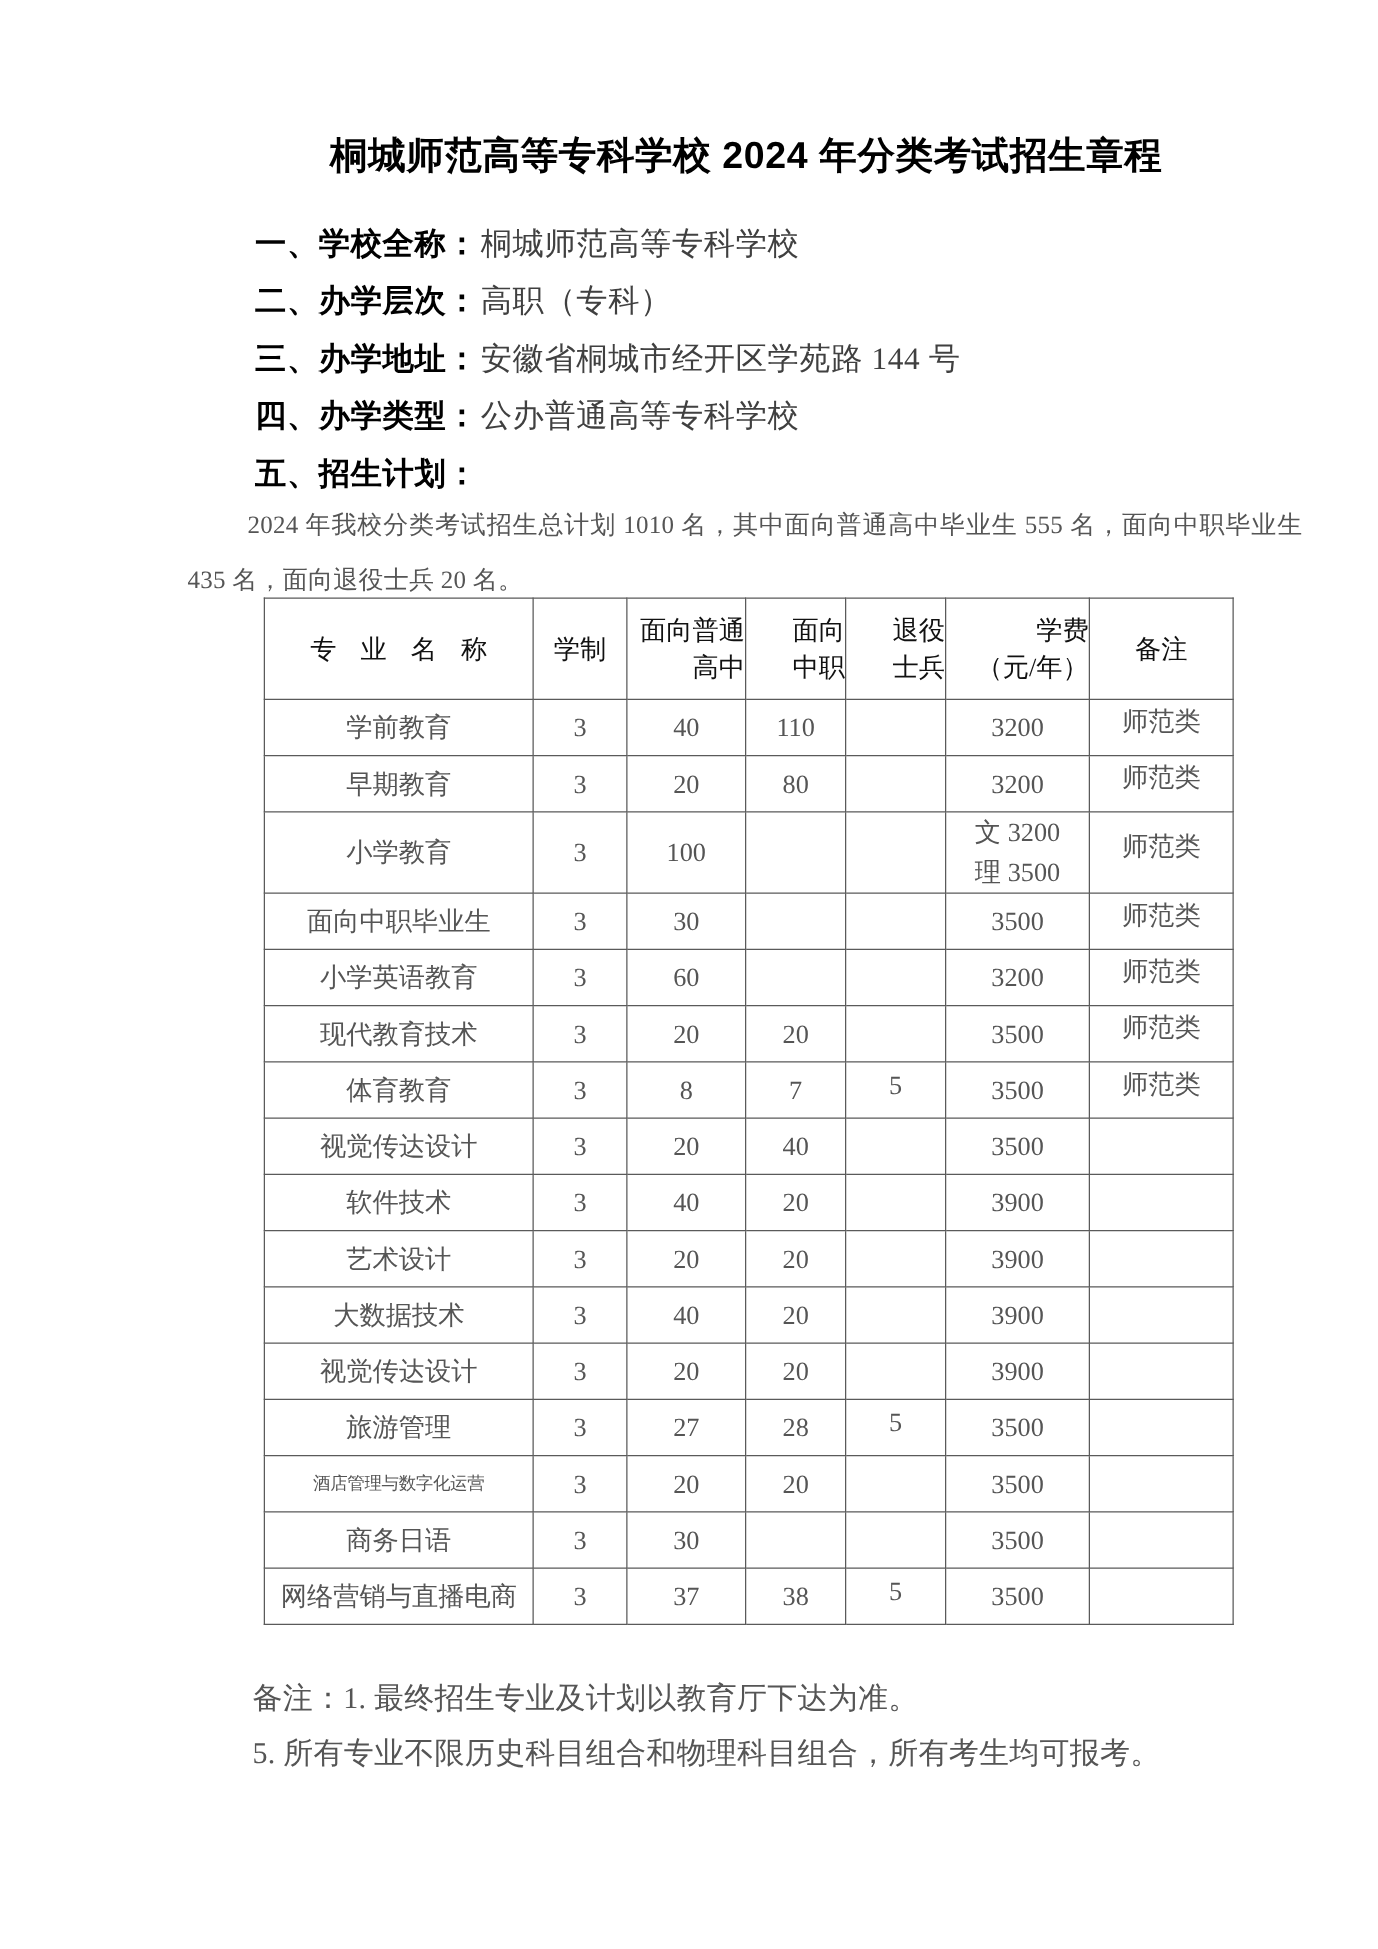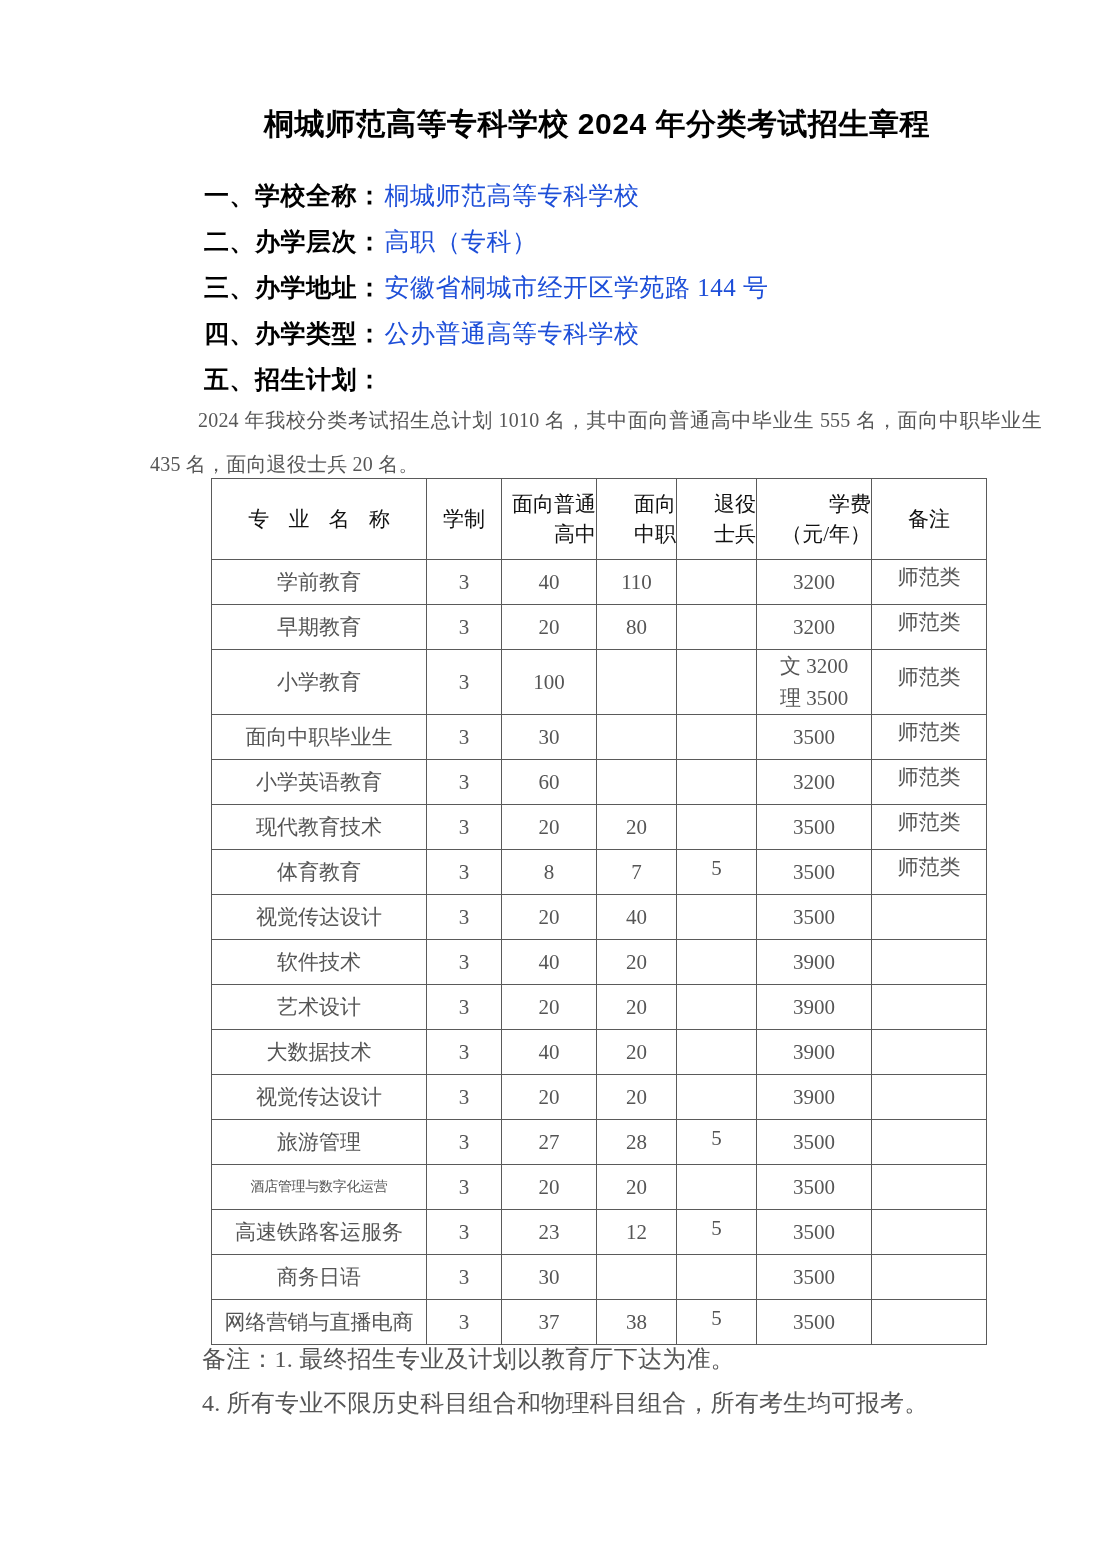--- a/index.html
+++ b/index.html
@@ -54,21 +54,21 @@
   }
   .info-label {
     font-family: "Liberation Sans", "DejaVu Sans", sans-serif;
     font-weight: bold;
     color: #000000;
     font-size: 25px;
     letter-spacing: 0.5px;
   }
   .info-value {
     font-family: "Liberation Serif", "DejaVu Serif", serif;
-    color: #1d4ed8;
+    color: #404040;
     font-size: 25px;
     letter-spacing: 0.5px;
     margin-left: 2px;
     text-align: center;
   }
 
   
   .plan-para {
     position: absolute;
     left: 104px;
@@ -401,33 +401,20 @@
           <td>20</td>
           <td class="cell-vet">
             <span class="vet-inner"></span>
           </td>
           <td>3500</td>
           <td class="cell-note">
             <span class="note-inner"></span>
           </td>
         </tr>
         <tr>
-          <td class="cell-major">高速铁路客运服务</td>
-          <td>3</td>
-          <td>23</td>
-          <td>12</td>
-          <td class="cell-vet">
-            <span class="vet-inner">5</span>
-          </td>
-          <td>3500</td>
-          <td class="cell-note">
-            <span class="note-inner"></span>
-          </td>
-        </tr>
-        <tr>
           <td class="cell-major">商务日语</td>
           <td>3</td>
           <td>30</td>
           <td></td>
           <td class="cell-vet">
             <span class="vet-inner"></span>
           </td>
           <td>3500</td>
           <td class="cell-note">
             <span class="note-inner"></span>
@@ -444,16 +431,16 @@
           <td>3500</td>
           <td class="cell-note">
             <span class="note-inner"></span>
           </td>
         </tr>
       </tbody>
   </table>
 
   <div class="footnotes">
       <div class="footnote">备注：1. 最终招生专业及计划以教育厅下达为准。</div>
-      <div class="footnote">4. 所有专业不限历史科目组合和物理科目组合，所有考生均可报考。</div>
+      <div class="footnote">5. 所有专业不限历史科目组合和物理科目组合，所有考生均可报考。</div>
     </div>
 
 </div>
 
 </body></html>

